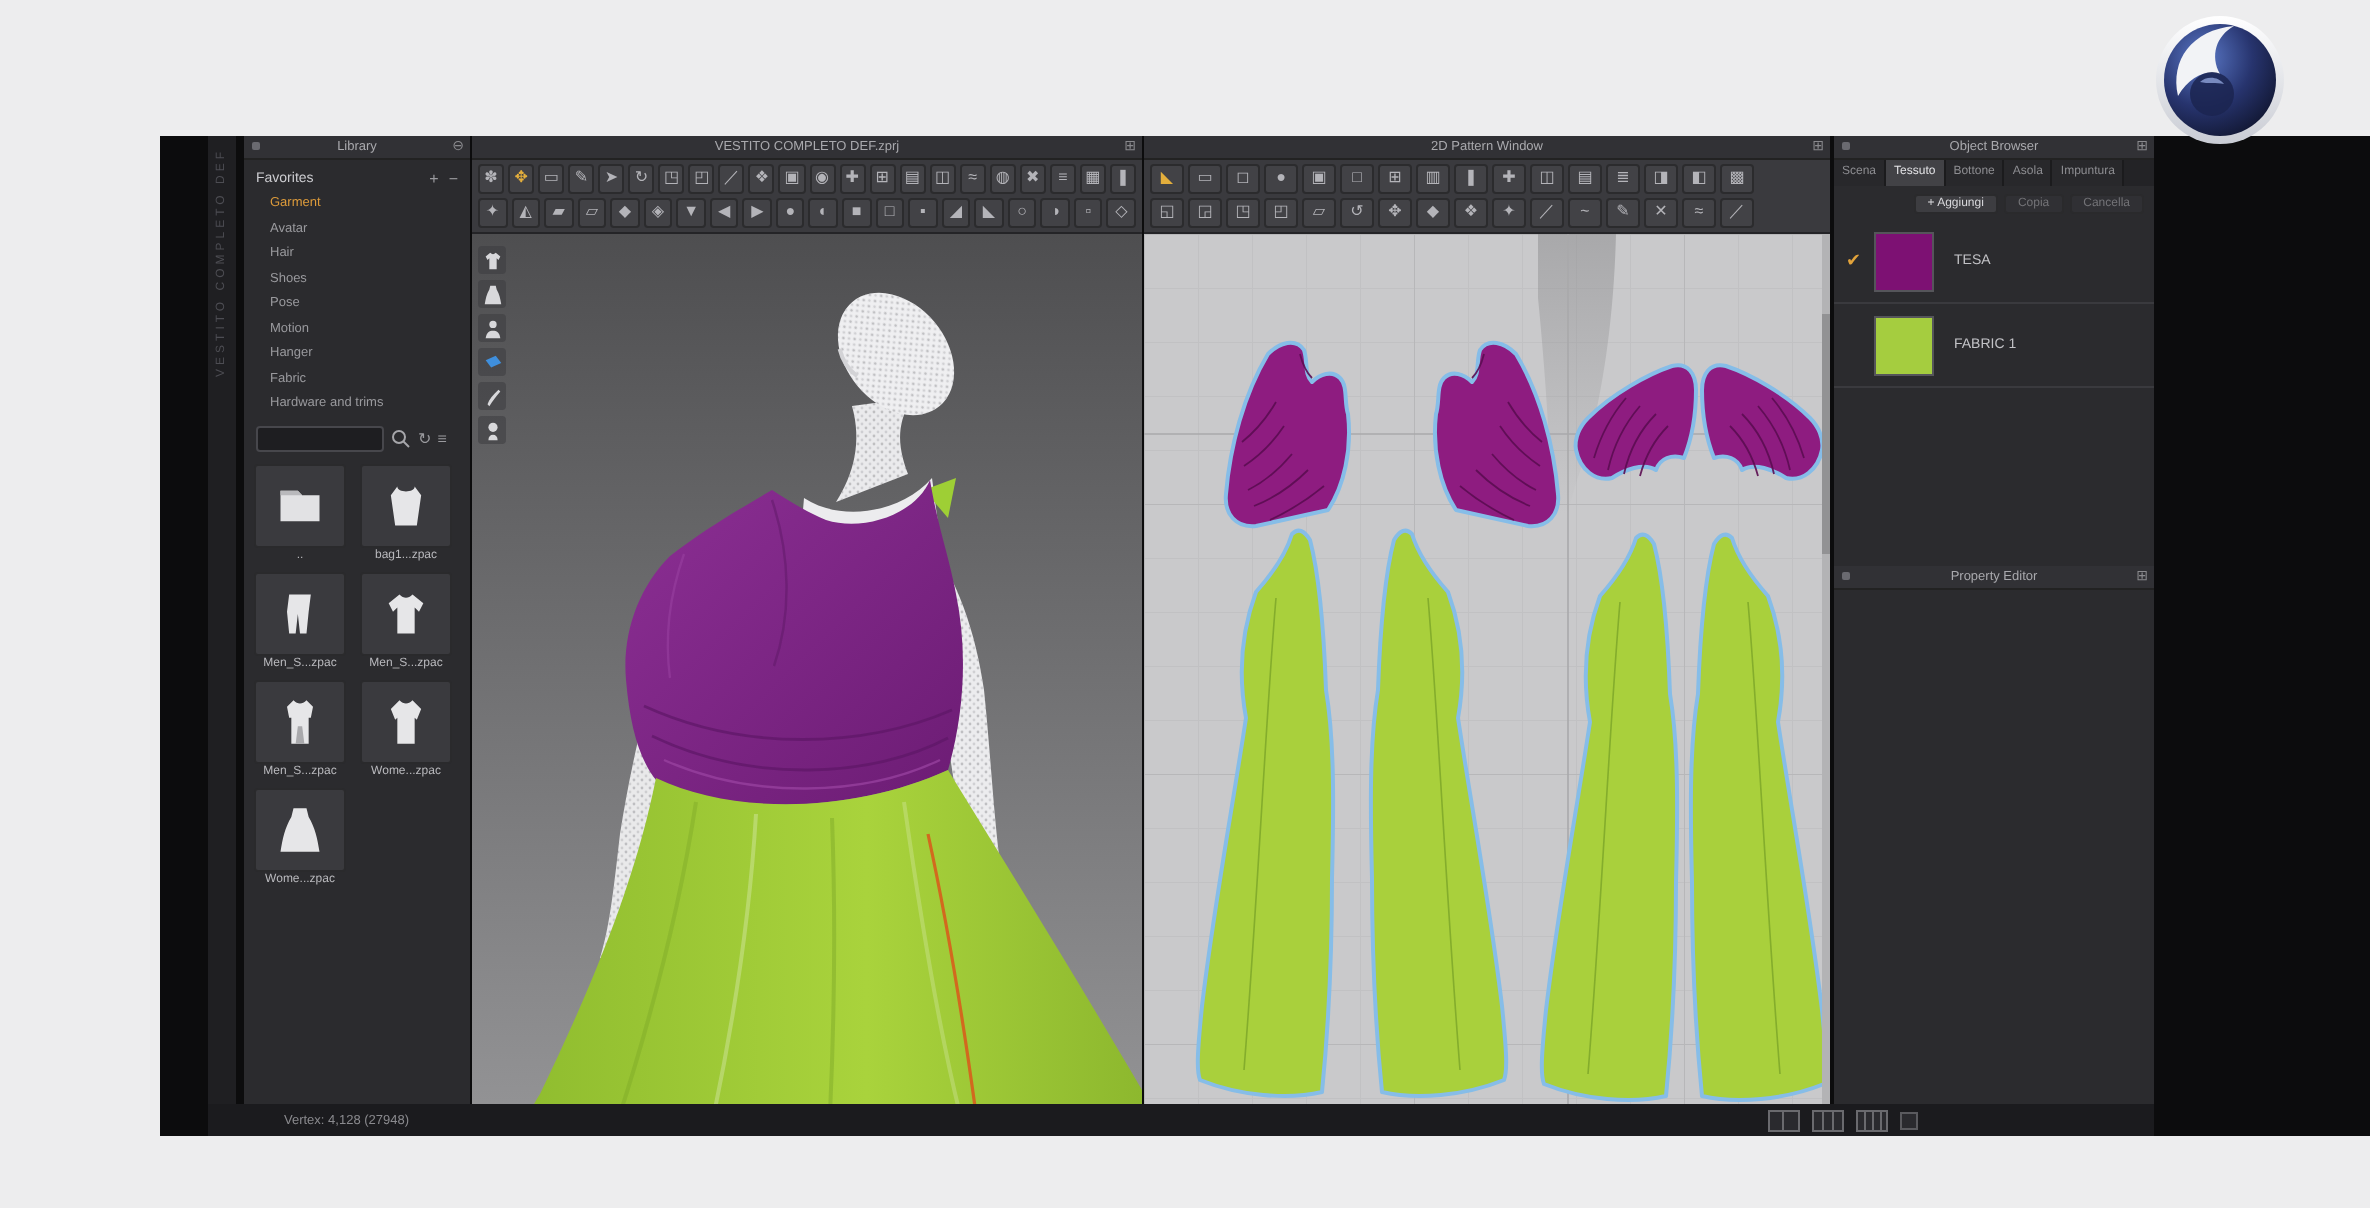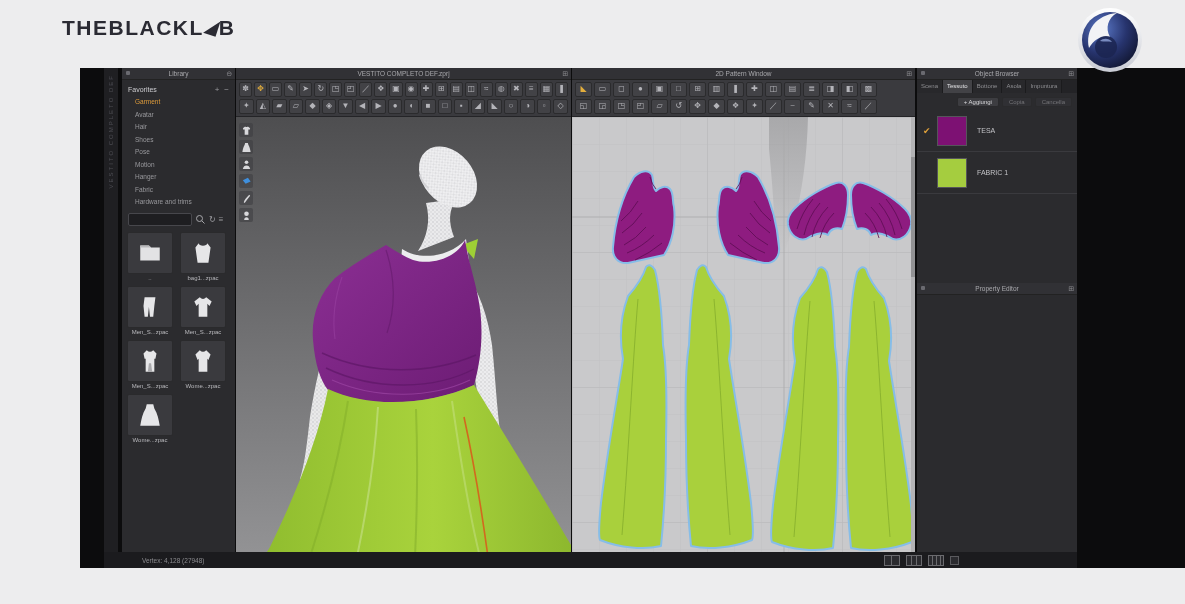--- a/index.html
+++ b/index.html
@@ -77,25 +77,20 @@
   .lbtns{margin-left:auto;margin-right:118px;display:flex;gap:6px;align-items:center;}
   .lb{width:14px;height:9px;border:1px solid #6a6a6e;background:#2a2a2e;position:relative;}
   .lb i{position:absolute;top:0;bottom:0;width:1px;background:#6a6a6e;display:block;}
   .lb-sm{width:7px;height:7px;border:1px solid #5a5a5e;background:#2a2a2e;}
 </style>
 </head>
 <body>
 
 <div class="page">
 
-  <div class="brand">
-    <span>THEBLACKL</span>
-      <span class="tri"></span>
-      <span>B</span>
-  </div>
 
   <div class="c4d">
     <svg viewBox="0 0 68 68">
       <defs>
         <radialGradient id="c4a" cx="35%" cy="30%" r="80%">
           <stop offset="0%" stop-color="#5b79c8"></stop>
             <stop offset="55%" stop-color="#27346e"></stop>
             <stop offset="100%" stop-color="#10152e"></stop>
         </radialGradient>
         <linearGradient id="c4r" x1="0" y1="0" x2="0" y2="1">

